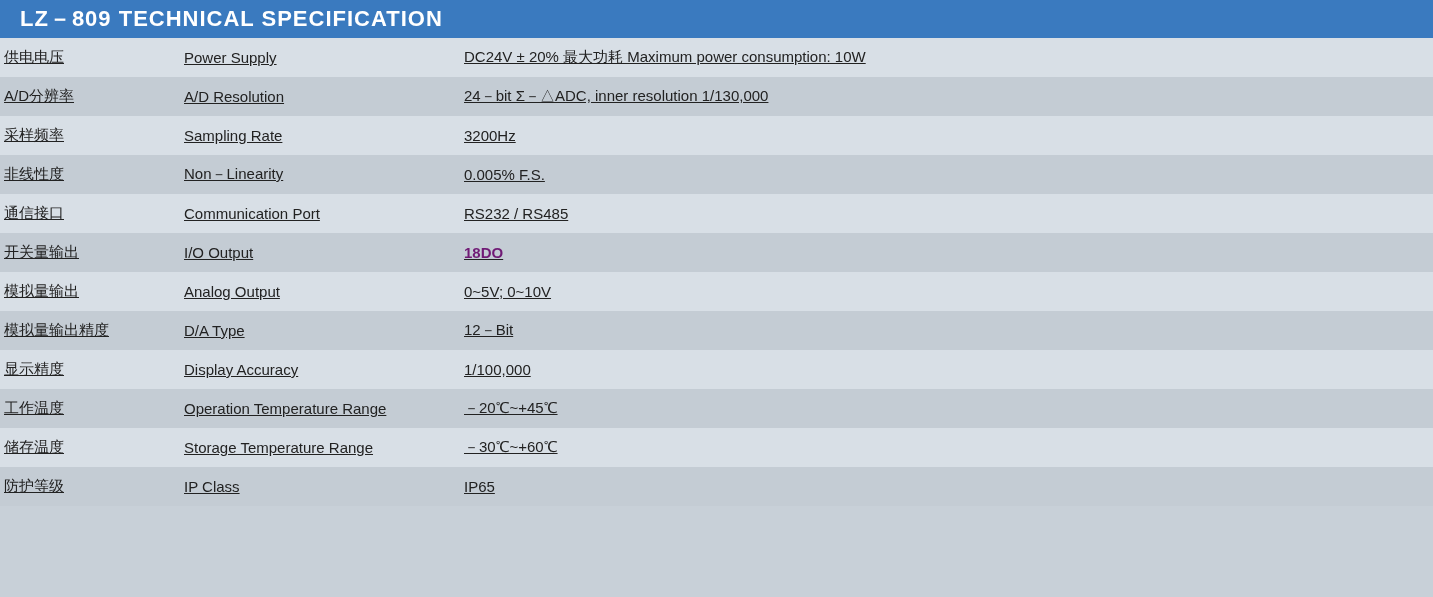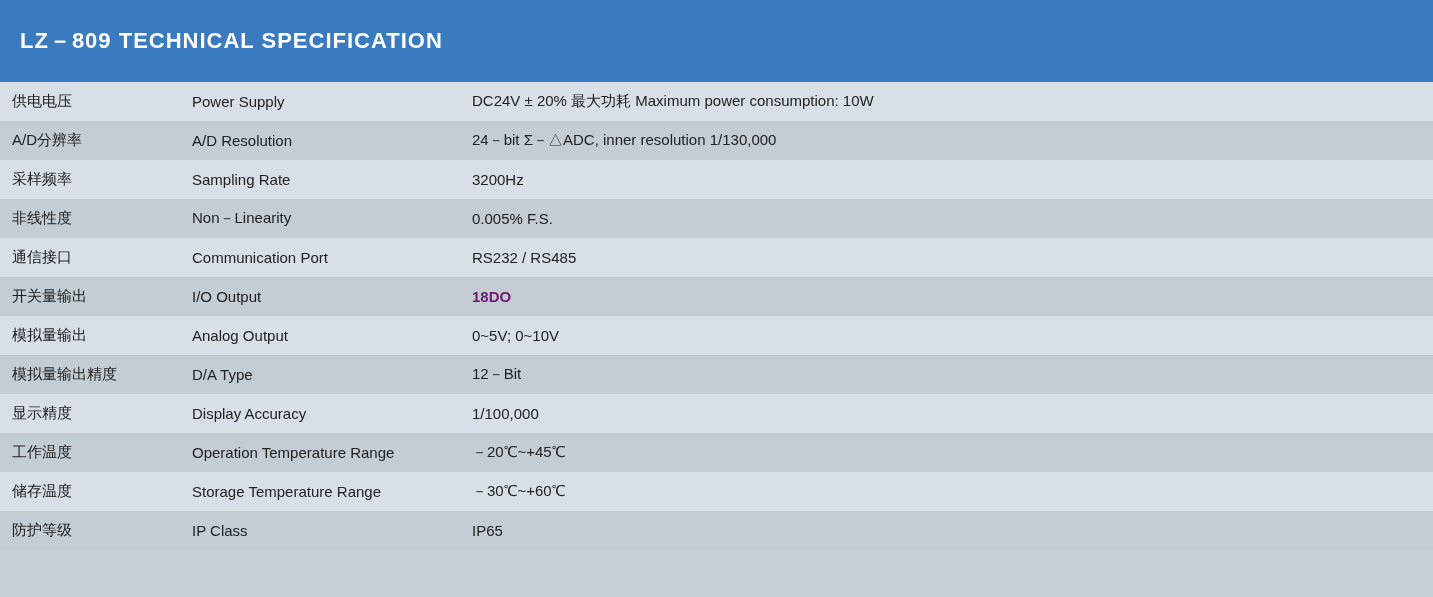--- a/index.html
+++ b/index.html
@@ -14,21 +14,21 @@
       width: 1433px;
     }
 
     .container {
       width: 1433px;
       background: #c8d0d8;
     }
 
     .title-bar {
       background: #3a7abf;
-      padding: 26px 20px;
+      padding: 4px 20px;
       color: white;
       font-size: 22px;
       font-weight: bold;
       letter-spacing: 1px;
     }
 
     .spec-table {
       width: 100%;
       border-collapse: collapse;
       background: #d0d8e0;
@@ -36,26 +36,27 @@
 
     .spec-table tr:nth-child(even) {
       background: #c4ccd4;
     }
 
     .spec-table tr:nth-child(odd) {
       background: #d8dfe6;
     }
 
     .spec-table td {
-      padding: 10px 12px;
+      padding: 10px 4px;
       font-size: 15px;
       color: #222;
       border: none;
       vertical-align: middle;
       height: 39px;
+      text-decoration: underline;
     }
 
     .col-chinese {
       width: 180px;
       font-size: 15px;
       color: #333;
       font-weight: normal;
     }
 
     .col-english {

